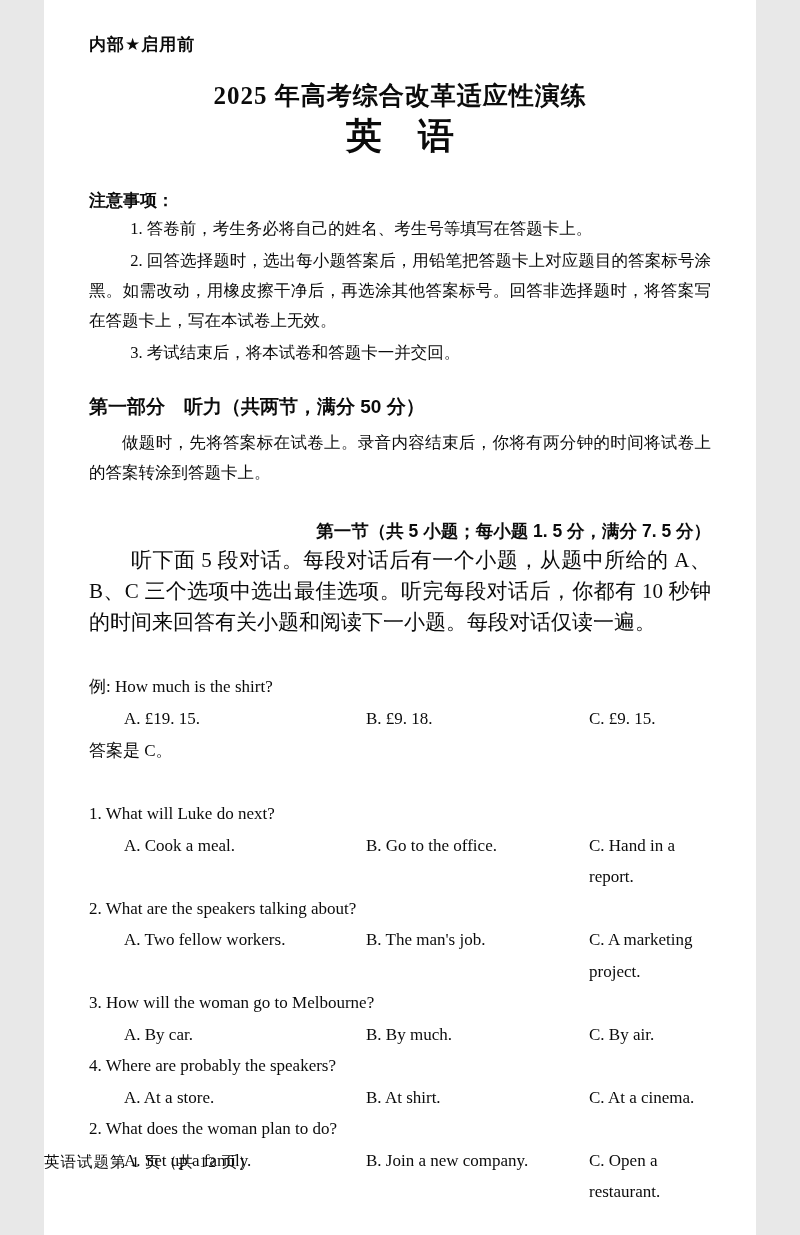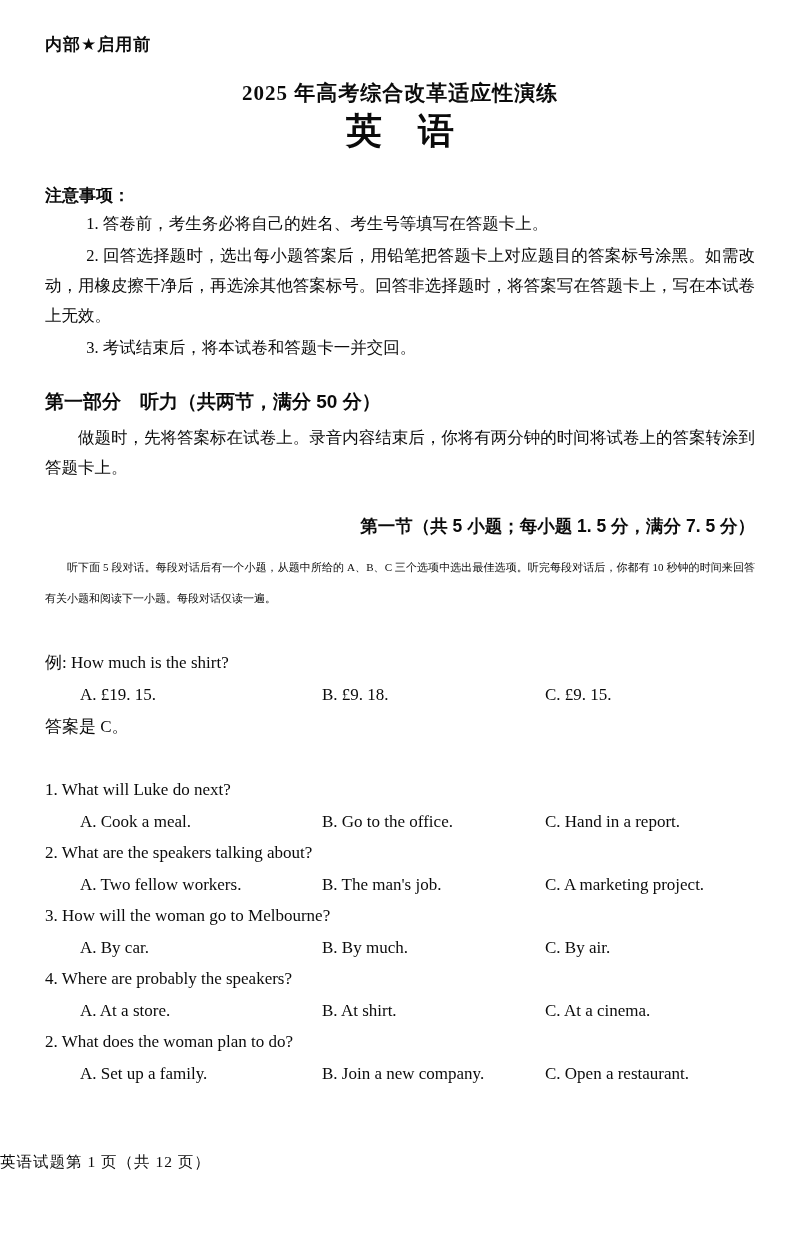--- a/index.html
+++ b/index.html
@@ -2,41 +2,41 @@
 <html lang="zh"><head>
 <meta charset="utf-8">
 <style>
   html, body {
     margin: 0;
     padding: 0;
     background: #e8e8e8;
   }
   .page {
     position: relative;
-    width: 800px;
+    width: 712px;
     height: 1235px;
     margin: 0 auto;
     background: #ffffff;
     box-sizing: border-box;
     padding: 0 45px;
     color: #0b0b0b;
     font-family: "Liberation Serif", "DejaVu Serif", serif;
     overflow: hidden;
   }
   .security-label {
     padding-top: 33px;
     font-family: "Liberation Sans", "DejaVu Sans", sans-serif;
     font-weight: bold;
     font-size: 17px;
     letter-spacing: 1px;
   }
   .doc-title {
     margin-top: 23px;
     text-align: center;
-    font-size: 21px;
+    font-size: 25px;
     font-weight: bold;
     letter-spacing: 1px;
   }
   .doc-subject {
     text-align: center;
     font-size: 36px;
     font-weight: bold;
   }
   .notice-title {
     margin-top: 28px;
@@ -65,22 +65,22 @@
     text-align: justify;
   }
   .section-heading {
     margin-top: 31px;
     font-family: "Liberation Sans", "DejaVu Sans", sans-serif;
     font-weight: bold;
     font-size: 17.5px;
     text-align: right;
   }
   .section-intro {
-    margin-top: 14px;
-    font-size: 11px;
+    margin-top: 2px;
+    font-size: 21px;
     line-height: 31px;
     text-indent: 2em;
     text-align: justify;
   }
   .example-block {
     margin-top: 33px;
   }
   .q-line {
     font-size: 17px;
     line-height: 32px;

